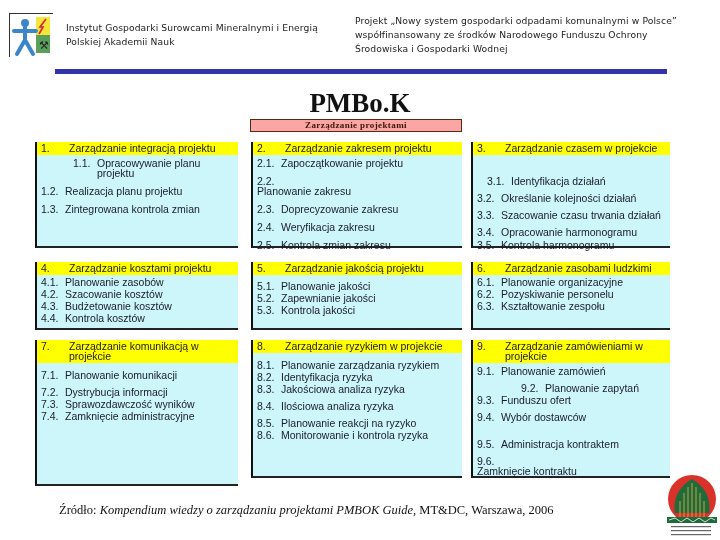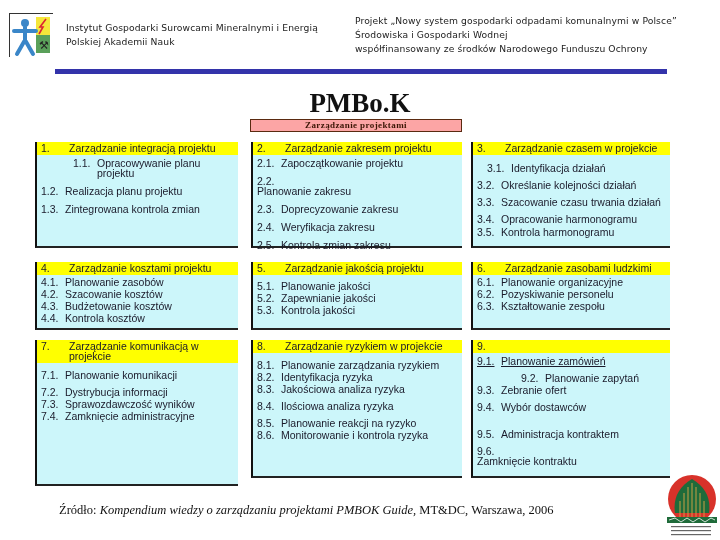--- a/index.html
+++ b/index.html
@@ -74,22 +74,22 @@
   </svg>
 </div>
 
 <div class="inst-text">
   <div>Instytut Gospodarki Surowcami Mineralnymi i Energią</div>
   <div>Polskiej Akademii Nauk</div>
 </div>
 
 <div class="proj-text">
   <div>Projekt „Nowy system gospodarki odpadami komunalnymi w Polsce”</div>
+  <div>współfinansowany ze środków Narodowego Funduszu Ochrony</div>
   <div>Środowiska i Gospodarki Wodnej</div>
-  <div>współfinansowany ze środków Narodowego Funduszu Ochrony</div>
 </div>
 
 <div class="rule"></div>
 
 <div class="title"><span>PMBo.K</span></div>
 <div class="subtitle-bar">Zarządzanie projektami</div>
 
 <div id="panels">
     <div class="panel" style="left: 35px; top: 142px; width: 203px; height: 106px;">
       <div class="head">
@@ -133,21 +133,21 @@
       <div class="item" style="margin-top: 8px;">
         <span class="num">2.5.</span>
         <span class="txt">Kontrola zmian zakresu</span>
       </div>
     </div>
     <div class="panel" style="left: 471px; top: 142px; width: 199px; height: 106px;">
       <div class="head">
         <span class="num">3.</span>
         <span class="txt">Zarządzanie czasem w projekcie</span>
       </div>
-      <div class="item" style="margin-top: 8px; padding-left: 14px;">
+      <div class="item" style="margin-top: 21px; padding-left: 14px;">
         <span class="num">3.1.</span>
         <span class="txt">Identyfikacja działań</span>
       </div>
       <div class="item" style="margin-top: 7px;">
         <span class="num">3.2.</span>
         <span class="txt">Określanie kolejności działań</span>
       </div>
       <div class="item" style="margin-top: 7px;">
         <span class="num">3.3.</span>
         <span class="txt">Szacowanie czasu trwania działań</span>
@@ -267,32 +267,33 @@
         <span class="txt">Planowanie reakcji na ryzyko</span>
       </div>
       <div class="item" style="margin-top: 2px;">
         <span class="num">8.6.</span>
         <span class="txt">Monitorowanie i kontrola ryzyka</span>
       </div>
     </div>
     <div class="panel" style="left: 471px; top: 340px; width: 199px; height: 138px;">
       <div class="head">
         <span class="num">9.</span>
-      </div>
-      <div class="item" style="margin-top: 3px; text-decoration: underline;">
+        <span class="txt">Zarządzanie zamówieniami w projekcie</span>
+      </div>
+      <div class="item" style="margin-top: 3px;">
         <span class="num">9.1.</span>
         <span class="txt">Planowanie zamówień</span>
       </div>
       <div class="item" style="margin-top: 7px; padding-left: 48px;">
         <span class="num">9.2.</span>
         <span class="txt">Planowanie zapytań</span>
       </div>
       <div class="item" style="margin-top: 2px;">
         <span class="num">9.3.</span>
-        <span class="txt">Zebranie ofert</span>
+        <span class="txt">Funduszu ofert</span>
       </div>
       <div class="item" style="margin-top: 7px;">
         <span class="num">9.4.</span>
         <span class="txt">Wybór dostawców</span>
       </div>
       <div class="item" style="margin-top: 17px;">
         <span class="num">9.5.</span>
         <span class="txt">Administracja kontraktem</span>
       </div>
       <div class="item" style="margin-top: 7px; flex-direction: column;">

